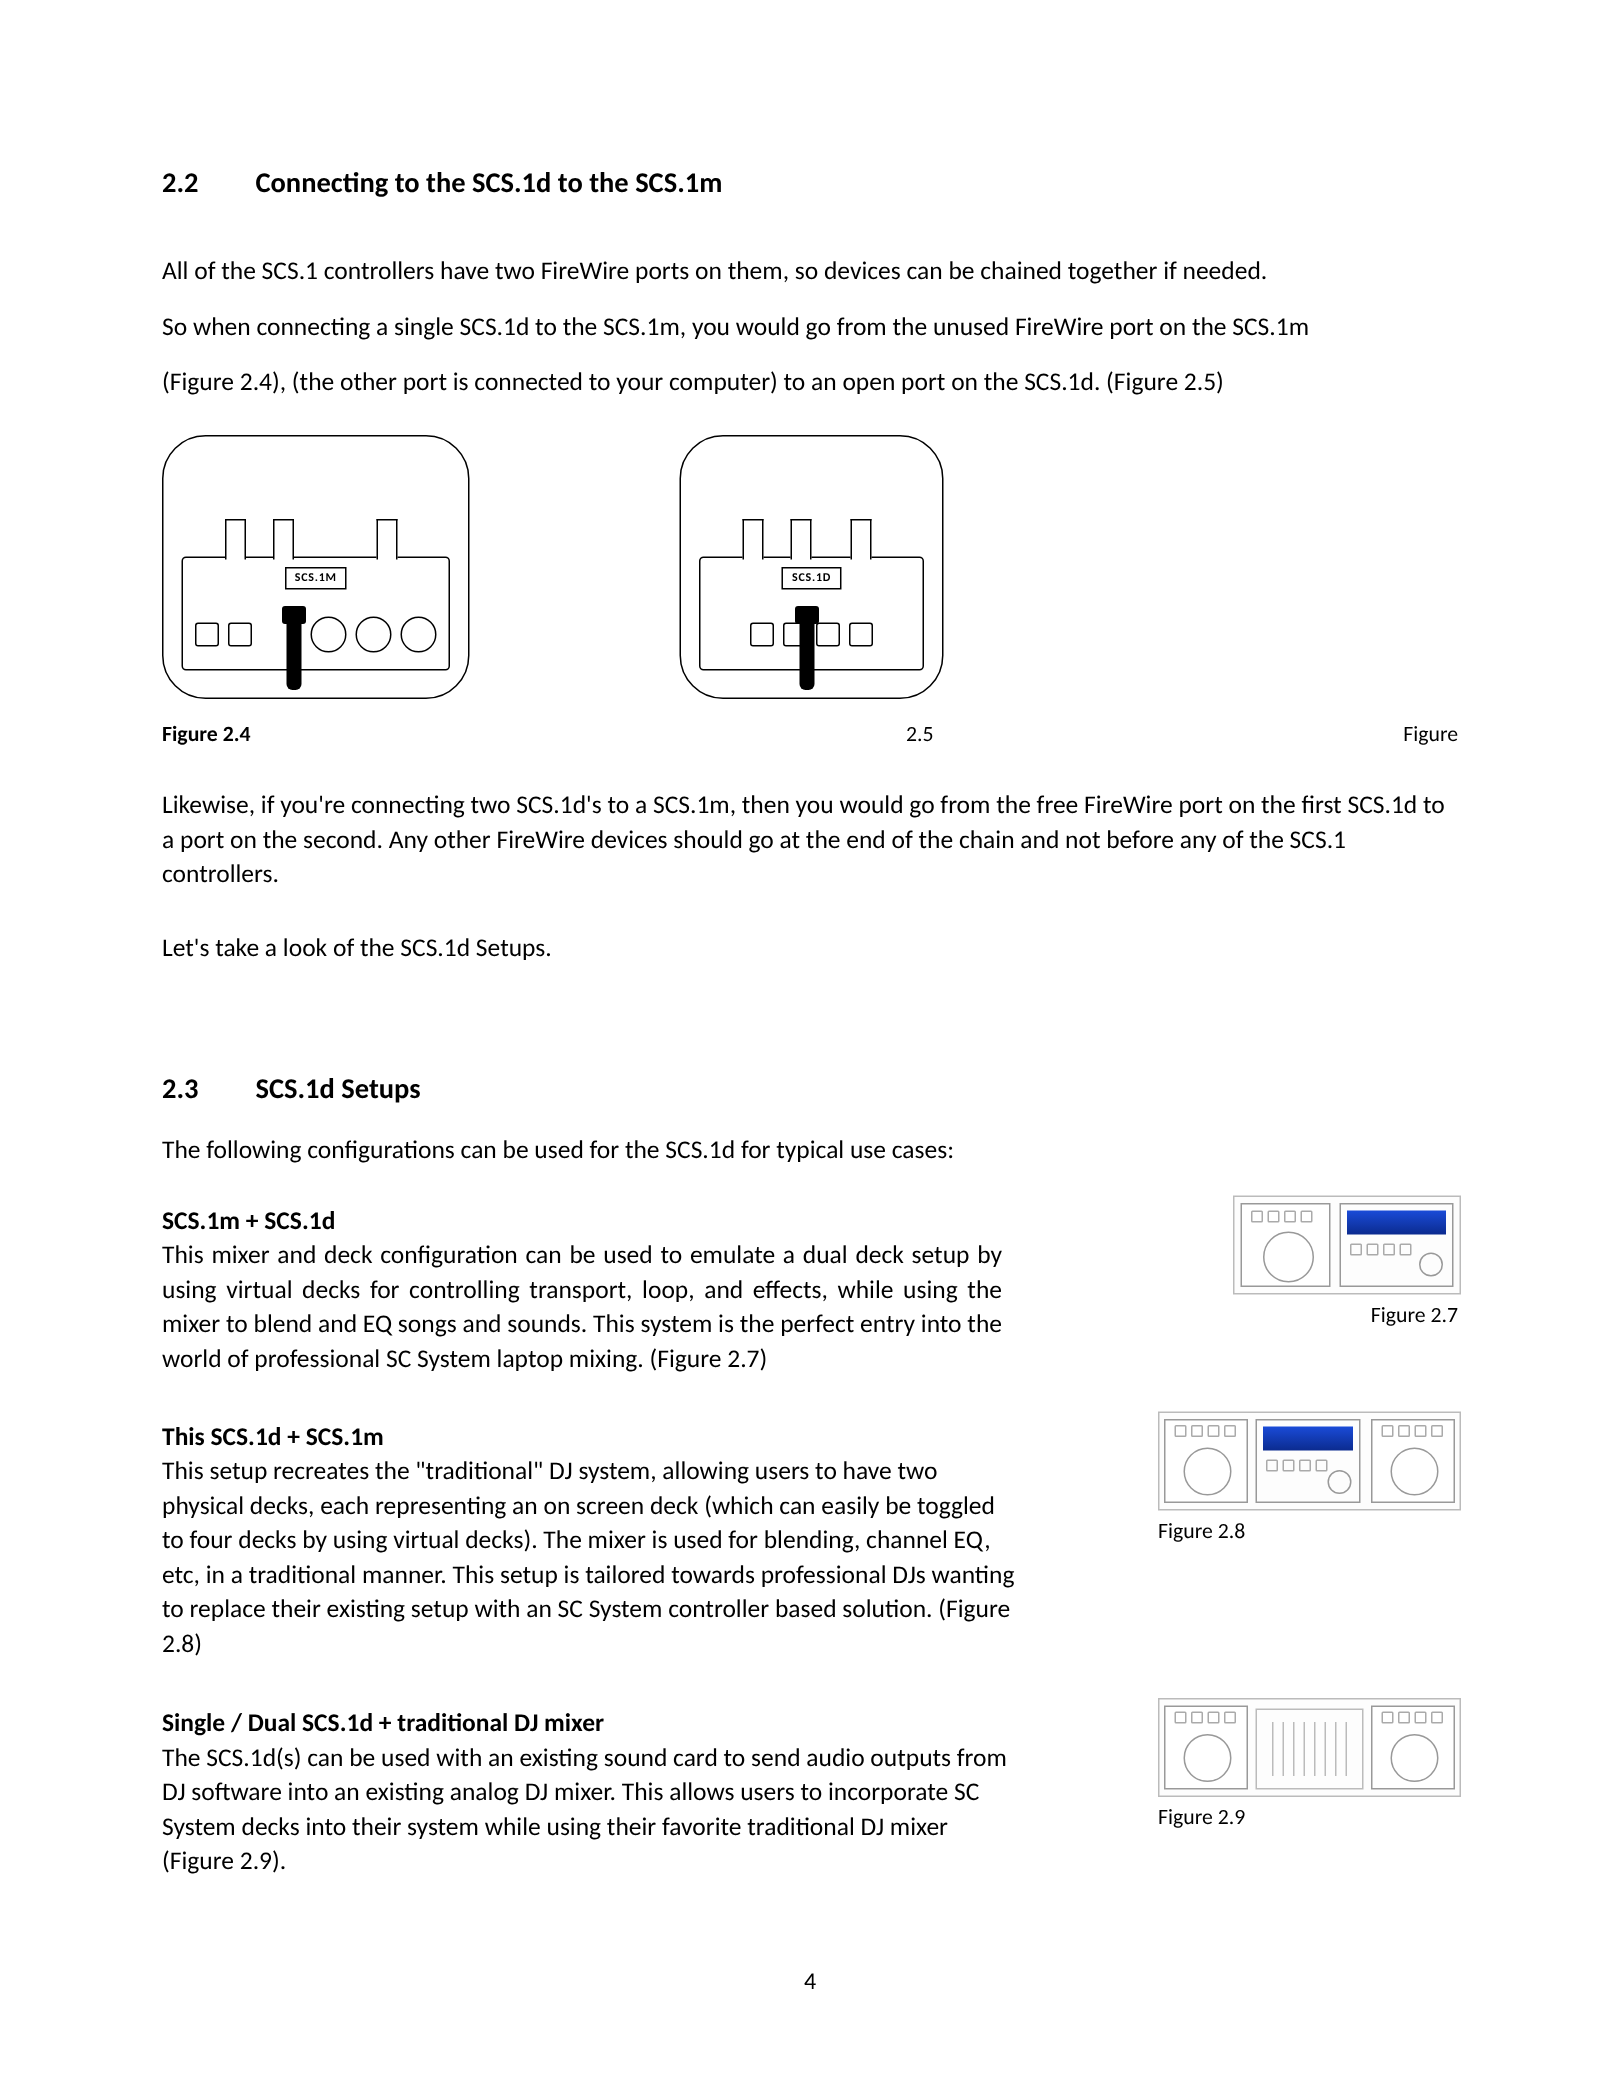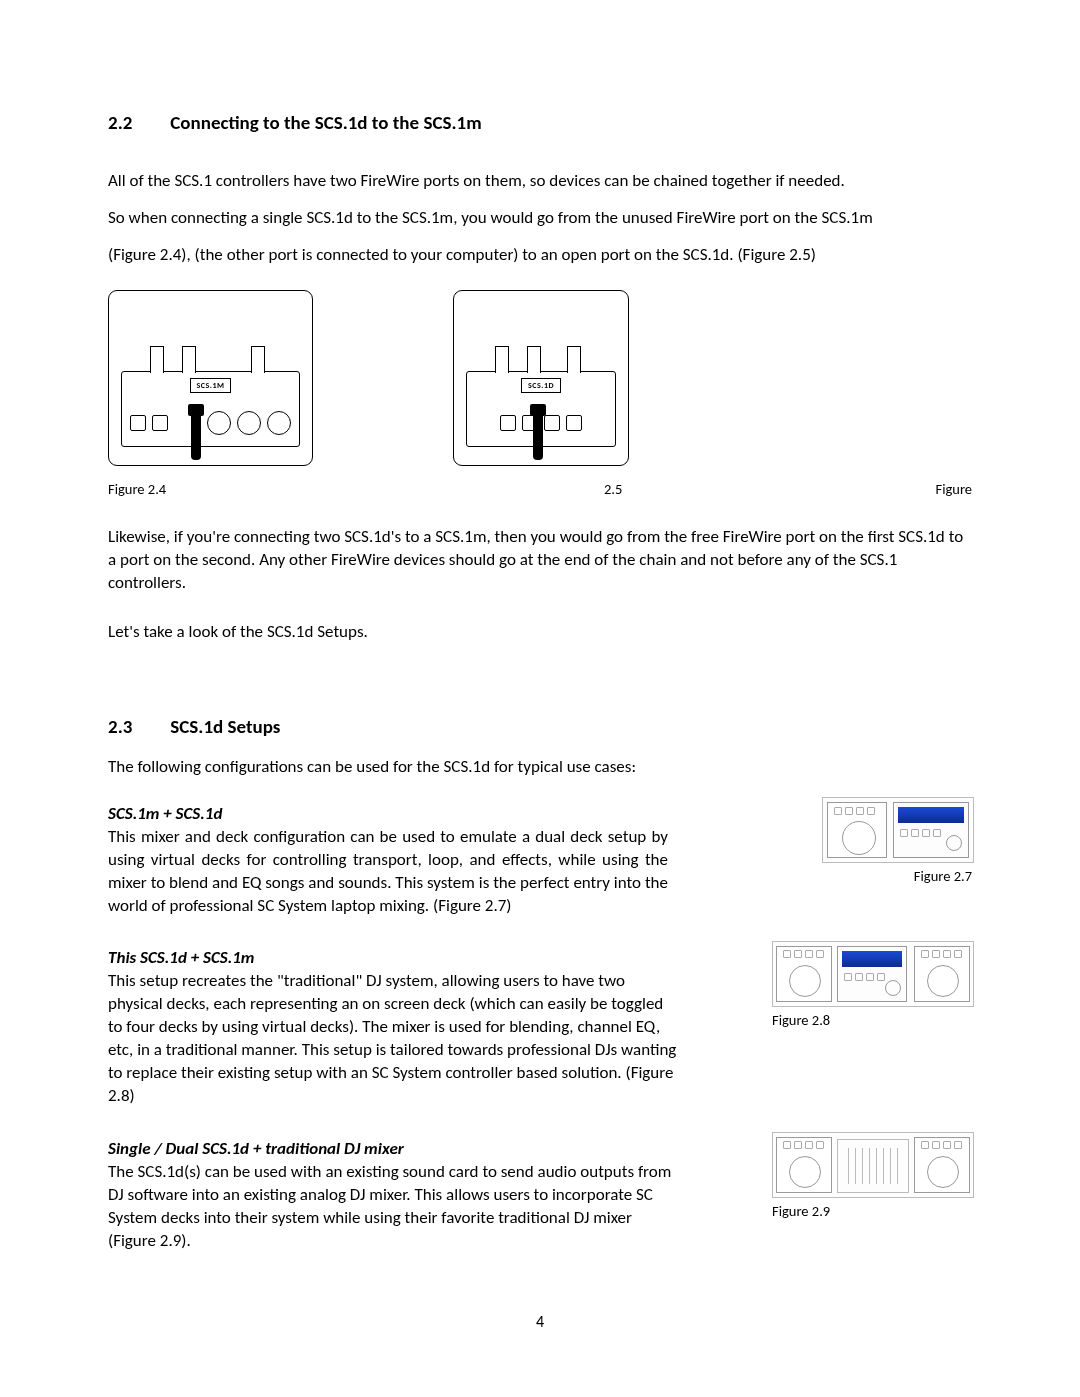--- a/index.html
+++ b/index.html
@@ -33,21 +33,21 @@
   .para { margin: 14px 0 6px 0; text-align: left; }
   .fig-row {
     margin-top: 24px;
     width: 100%;
     height: 180px;
     position: relative;
   }
   .fig-box {
     position: absolute;
     border: 1.5px solid #000;
-    border-radius: 9px;
+    border-radius: 29px;
     background: #fff;
     box-sizing: border-box;
   }
   .fig-box.a { left: 0; top: 0; width: 205px; height: 176px; }
   .fig-box.b { left: 345px; top: 0; width: 176px; height: 176px; }
   .device {
     position:absolute;
     left: 12px; right: 12px; bottom: 18px; height: 74px;
     border: 1.2px solid #000;
     border-radius: 3px;
@@ -81,31 +81,31 @@
   }
   .ports.b { justify-content:center; }
 
   .caption-row {
     position: relative;
     width: 100%;
     height: 20px;
     margin-top: 10px;
     font-size: 14.5px;
   }
-  .caption-row .c1 { position:absolute; left:0; }
+  .caption-row .c1 { position:absolute; left:0;font-weight:bold; }
   .caption-row .c2 { position:absolute; left:496px; }
   .caption-row .c3 { position:absolute; right:0; }
 
   .sec2-block { margin-top: 26px; }
   .sec3-heading { margin-top: 70px; margin-bottom: 16px; }
 
   .setup-block { position:relative; width:100%; margin-top: 24px; }
   .setup-text { width: 560px; }
   .setup-text.wider { width: 572px; }
-  .setup-title { font-weight:700;font-style:italic; }
+  .setup-title { font-weight:700; }
   .justify { text-align: justify; }
 
   .thumb {
     position:absolute; right:0; width:150px;
   }
   .thumb-img {
     width:150px; border:0.5px solid #bbb; background:#fdfdfd;
     position:relative;
   }
   .thumb-cap { font-size:14.5px; margin-top:4px; }

